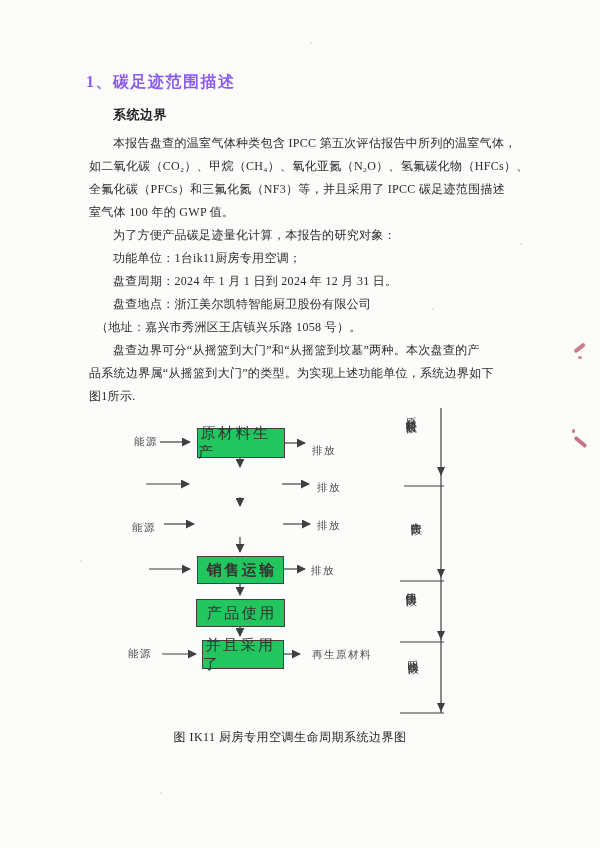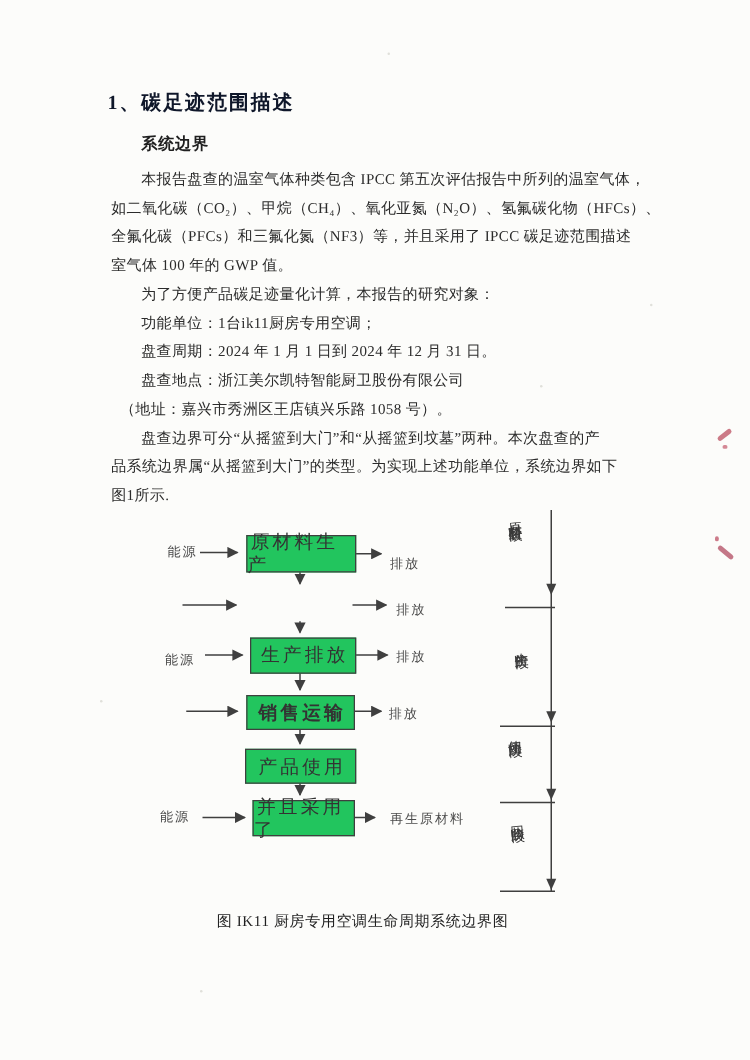--- a/index.html
+++ b/index.html
@@ -1,18 +1,18 @@
 <!DOCTYPE html>
 <html><head>
 <meta charset="utf-8">
 <style>
   html,body{margin:0;padding:0;}
   body{background:#fcfcfa;font-family:"Liberation Serif","DejaVu Serif",serif;}
   .page{position:relative;width:600px;height:848px;background:#fcfcfa;overflow:hidden;color:#2a2a2a;}
-  .title{position:absolute;left:86px;top:72px;margin:0;font-size:16px;font-weight:bold;letter-spacing:1.5px;color:#0f172a;}
+  .title{position:absolute;left:86px;top:72px;margin:0;font-size:16px;font-weight:bold;letter-spacing:1.5px;color:#8b5cf6;}
   .subhead{position:absolute;left:113px;top:106px;margin:0;font-size:13px;font-weight:bold;letter-spacing:0.5px;color:#1f1f1f;}
   .textblock{position:absolute;left:89px;top:132px;width:440px;}
   .ln{font-size:12px;line-height:23px;white-space:nowrap;letter-spacing:0.3px;color:#2b2b2b;}
   .ln.indent{padding-left:24px;}
   .ln.indent-paren{padding-left:7px;}
   .diagram{position:absolute;left:0;top:0;width:600px;height:848px;}
   .overlay-svg{position:absolute;left:0;top:0;width:600px;height:848px;pointer-events:none;}
   .fbox{position:absolute;border:1.4px solid #3f3f3f;background:#22c55e;display:flex;align-items:center;justify-content:center;font-size:15px;letter-spacing:2.5px;text-indent:2.5px;color:#333;}
   .sl{position:absolute;font-size:10.5px;color:#4c4c4c;letter-spacing:1.5px;white-space:nowrap;}
   .stage{position:absolute;writing-mode:vertical-rl;text-orientation:upright;font-size:11px;letter-spacing:1px;color:#3a3a3a;transform:rotate(-5deg);}
@@ -81,21 +81,20 @@
 
       <g fill="#3f3f3f">
         <path d="M437,467 L445,467 L441,476 Z"></path>
         <path d="M437,569 L445,569 L441,578 Z"></path>
         <path d="M437,631 L445,631 L441,640 Z"></path>
         <path d="M437,703 L445,703 L441,712 Z"></path>
       </g>
     </svg>
 
     <div class="fbox" style="left:197px;top:428px;width:86px;height:28px;">原材料生产</div>
-    <div class="fbox" style="left:200px;top:510px;width:83px;height:27px;">生产排放</div>
     <div class="fbox" style="left:197px;top:556px;width:85px;height:26px;font-weight:bold;">销售运输</div>
     <div class="fbox" style="left:196px;top:599px;width:87px;height:26px;">产品使用</div>
     <div class="fbox" style="left:202px;top:640px;width:80px;height:27px;">并且采用了</div>
 
     <div class="sl" style="left:134px;top:435px;">能源</div>
     <div class="sl" style="left:132px;top:521px;">能源</div>
     <div class="sl" style="left:128px;top:647px;">能源</div>
 
     <div class="sl" style="left:312px;top:444px;">排放</div>
     <div class="sl" style="left:317px;top:481px;">排放</div>

